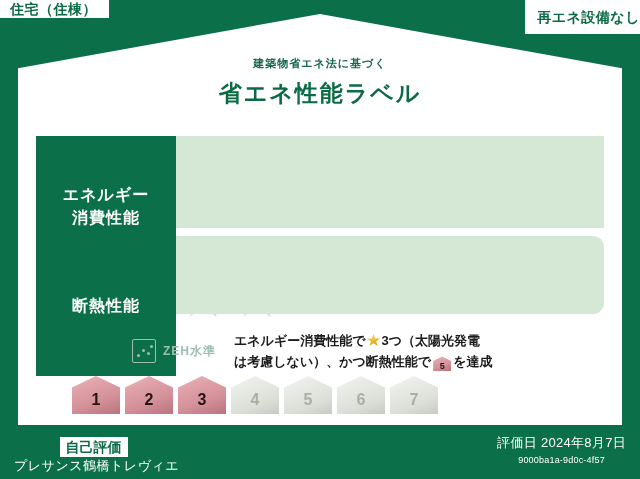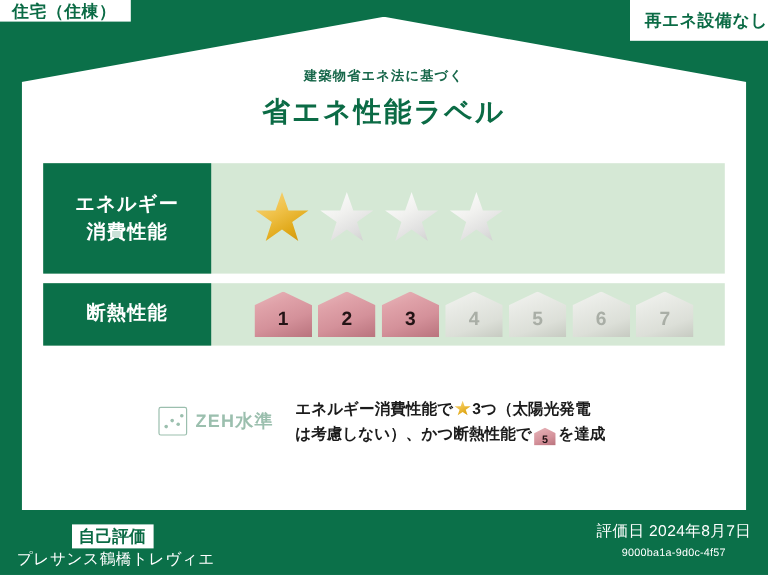--- a/index.html
+++ b/index.html
@@ -54,23 +54,24 @@
     letter-spacing:2px; margin-top:7px;
   }
 
   
   .rating-row{
     position:absolute;
     left:36px; right:36px;
     display:flex;
     background:#d5e8d5;
     z-index:5;
+    flex-direction:column;
   }
   #row-energy{ top:136px; height:92px; }
-  #row-insul { top:236px; height:52px; }
+  #row-insul { top:236px; height:78px;border-radius:11px; }
 
   .row-label{
     width:140px; flex:0 0 140px;
     background:#0b7049;
     color:#fff;
     font-weight:bold;
     font-size:16px;
     line-height:1.45;
     display:flex; align-items:center; justify-content:center;
     text-align:center;
@@ -138,21 +139,21 @@
   }
   #zeh-icon .d{
     position:absolute; width:3px; height:3px;
     background:#9bbfae; border-radius:50%;
   }
   #zeh-icon .d1{ left:4px;  top:14px; }
   #zeh-icon .d2{ left:9px;  top:9px;  }
   #zeh-icon .d3{ left:14px; top:12px; }
   #zeh-icon .d4{ left:17px; top:5px;  }
   #zeh-text{
-    font-size:15px; font-weight:bold; color:#9bbfae; letter-spacing:1px;
+    font-size:12px; font-weight:bold; color:#9bbfae; letter-spacing:1px;
   }
   #zeh-desc{
     margin-left:18px;
     font-size:13px;
     line-height:1.65;
     color:#1b1b1b;
     font-weight:bold;
   }
   .inline-star{
     display:inline-block;

